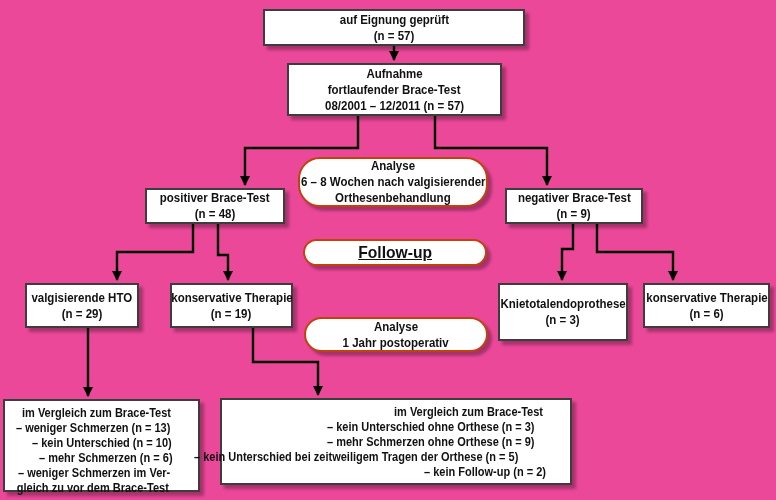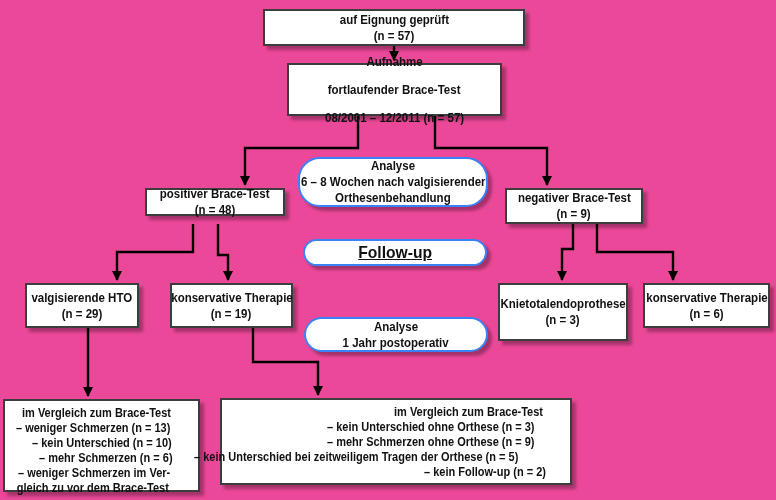--- a/index.html
+++ b/index.html
@@ -32,21 +32,21 @@
     justify-content: center;
     align-items: center;
     z-index: 2;
     color: #111;
     font-weight: 700;
     font-size: 12.5px;
     line-height: 16px;
     text-align: center;
   }
   .stadium {
-    border: 2px solid #3b82f6;
+    border: 2px solid #c2410c;
   }
   .ln {
     display: block;
     white-space: nowrap;
     transform: scaleX(0.92);
     transform-origin: 50% 50%;
   }
   .resultbox {
     justify-content: flex-start;
     align-items: flex-end;
@@ -82,33 +82,33 @@
     <polyline points="597,224 597,252 673,252 673,280" fill="none" stroke="#000" stroke-width="2.4" marker-end="url(#ah)"></polyline>
     <polyline points="88,328 88,396" fill="none" stroke="#000" stroke-width="2.4" marker-end="url(#ah)"></polyline>
     <polyline points="253,328 253,362 318,362 318,395" fill="none" stroke="#000" stroke-width="2.4" marker-end="url(#ah)"></polyline>
   </svg>
 
   <div class="node" style="left:263px; top:9px; width:262px; height:37px;">
     <span class="ln">auf Eignung geprüft</span>
     <span class="ln">(n = 57)</span>
   </div>
 
-  <div class="node" style="left:287px; top:63px; width:215px; height:53px;gap:12px;">
+  <div class="node" style="left:287px; top:63px; width:215px; height:53px;">
     <span class="ln">Aufnahme</span>
     <span class="ln">fortlaufender Brace-Test</span>
     <span class="ln">08/2001 – 12/2011 (n = 57)</span>
   </div>
 
   <div class="node stadium" style="left:298px; top:157px; width:190px; height:50px; border-radius:22px;">
     <span class="ln">Analyse</span>
     <span class="ln">6 – 8 Wochen nach valgisierender</span>
     <span class="ln">Orthesenbehandlung</span>
   </div>
 
-  <div class="node" style="left:145px; top:188px; width:140px; height:28px;">
+  <div class="node" style="left:145px; top:188px; width:140px; height:36px;justify-content:space-between;">
     <span class="ln">positiver Brace-Test</span>
     <span class="ln">(n = 48)</span>
   </div>
 
   <div class="node" style="left:505px; top:188px; width:138px; height:36px;">
     <span class="ln">negativer Brace-Test</span>
     <span class="ln">(n = 9)</span>
   </div>
 
   <div class="node stadium" style="left:303px; top:239px; width:184px; height:27px; border-radius:17.5px; font-size:17px;text-decoration:underline;">

